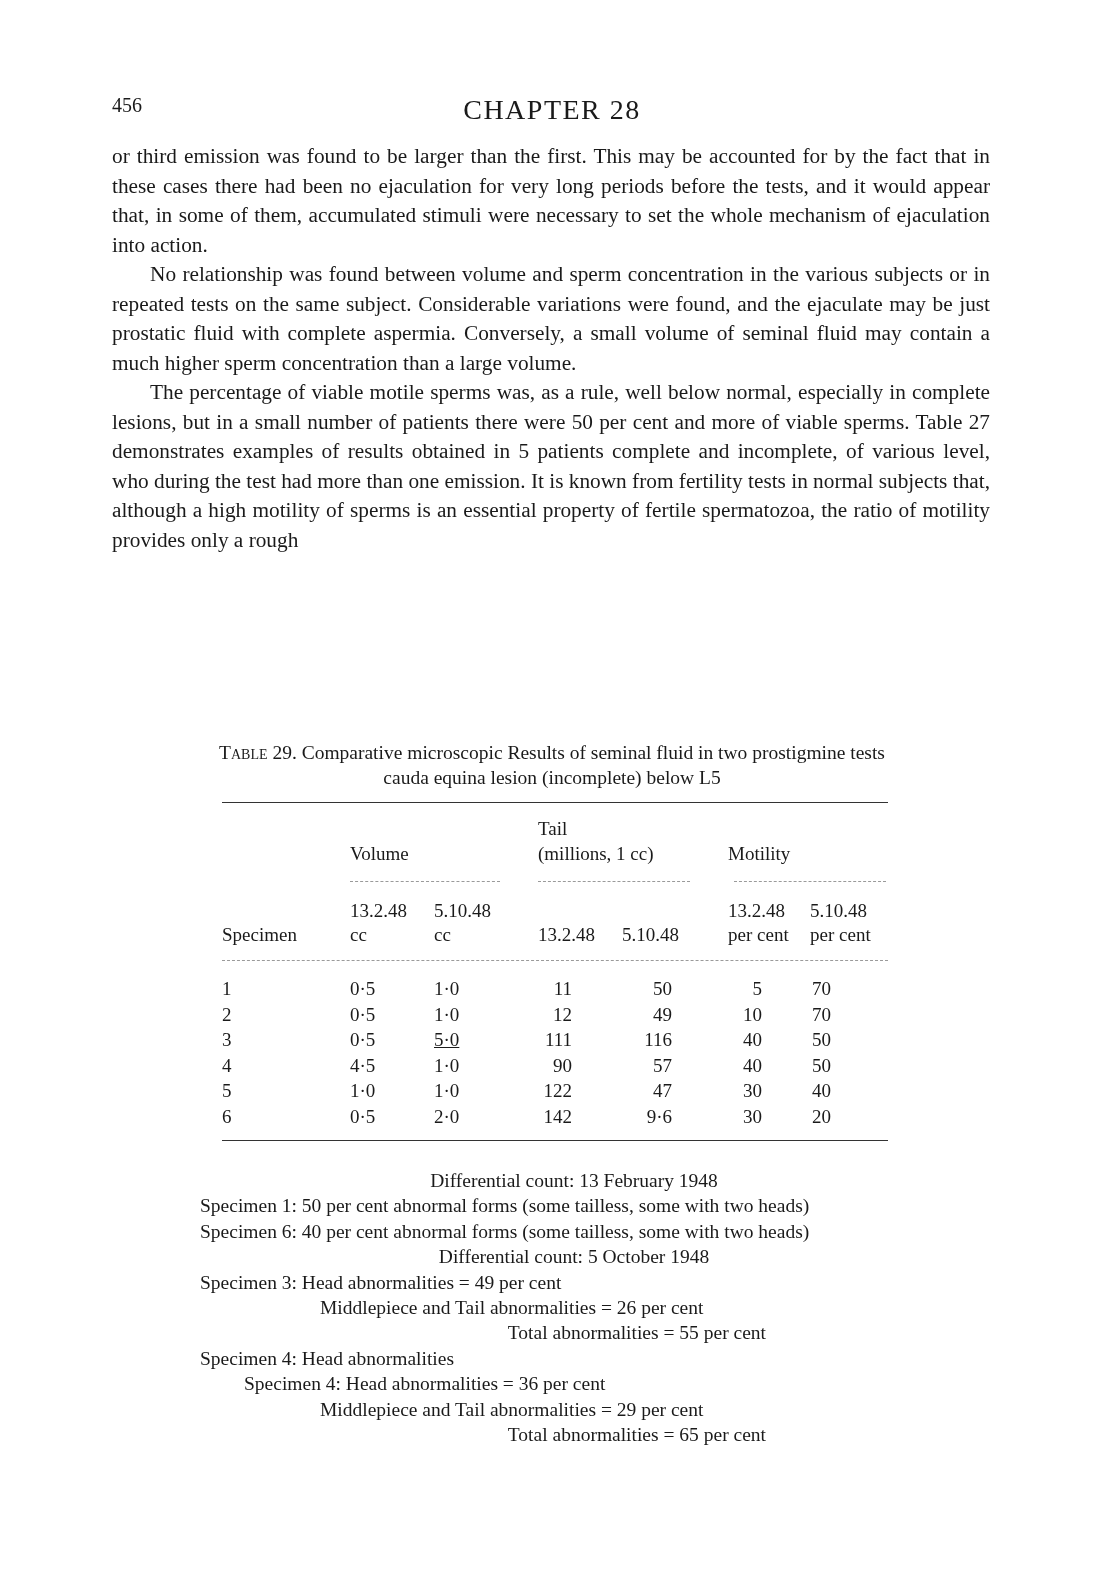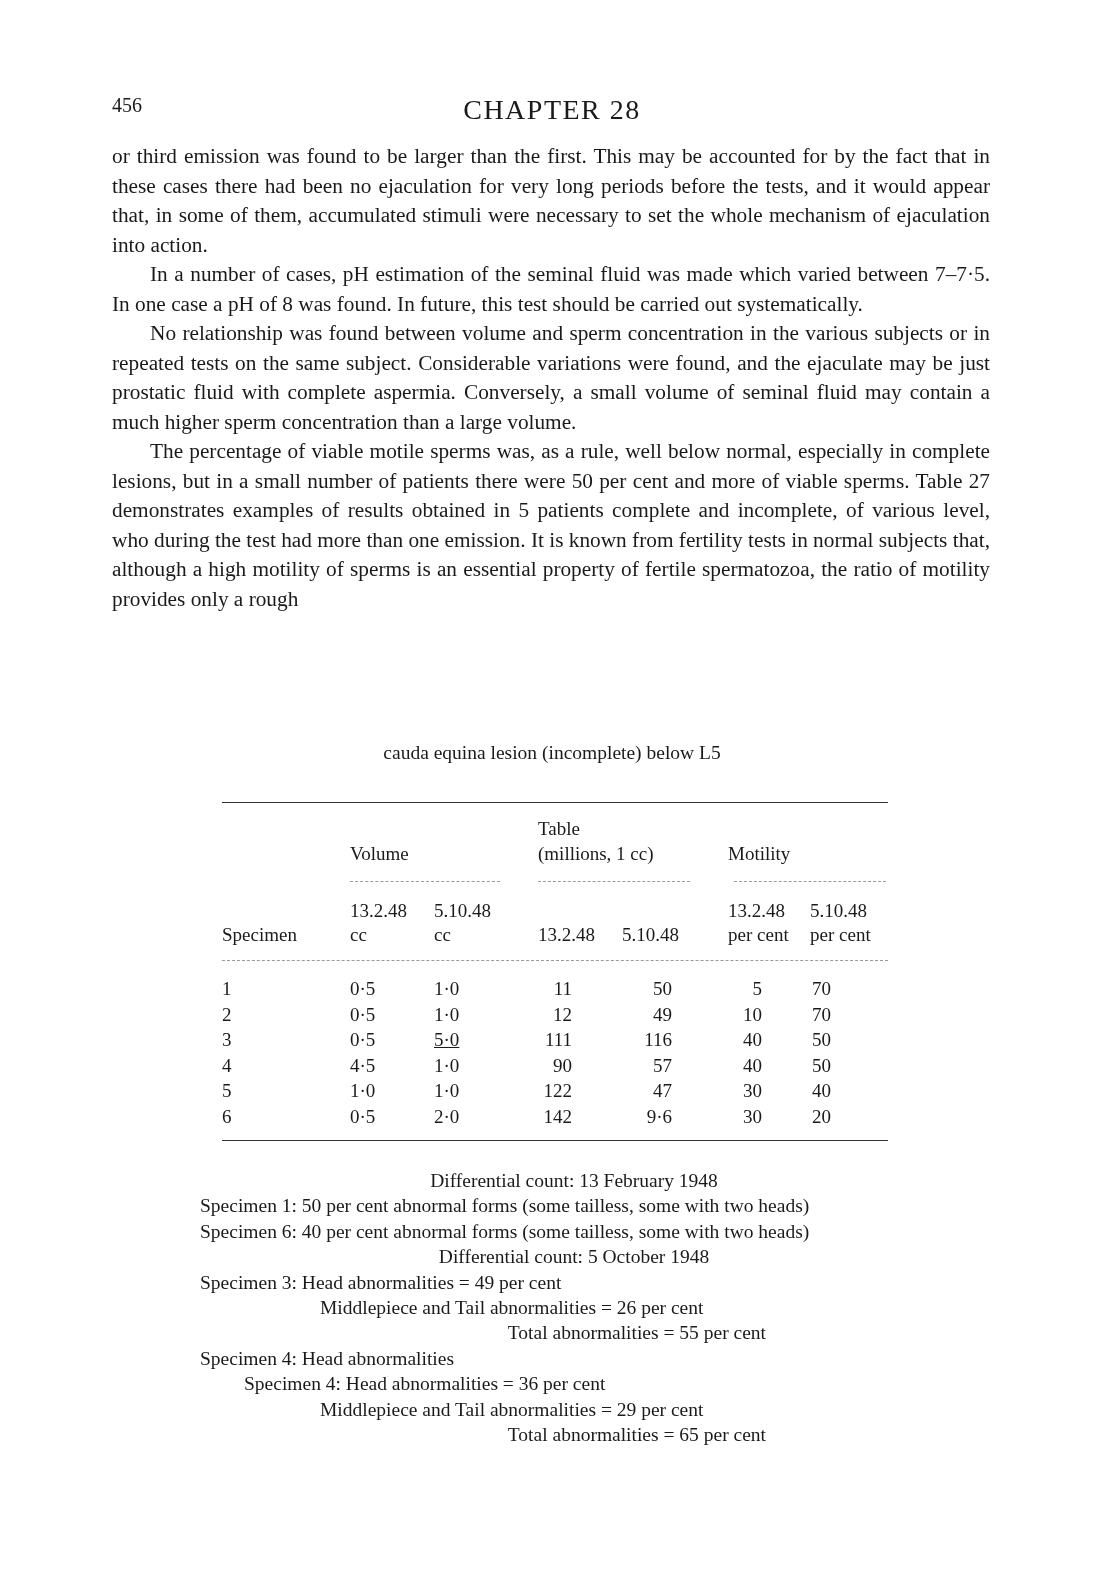--- a/index.html
+++ b/index.html
@@ -29,33 +29,36 @@
 </head>
 <body>
 
 <div class="header">
   <span class="page-num">456</span>
   <div class="chapter">CHAPTER 28</div>
 </div>
 
 <div class="body-text">
   <p>or third emission was found to be larger than the first. This may be accounted for by the fact that in these cases there had been no ejaculation for very long periods before the tests, and it would appear that, in some of them, accumulated stimuli were necessary to set the whole mechanism of ejaculation into action.</p>
-  <p class="indent">In a number of cases, pH estimation of the seminal fluid was made which varied between 7–7·5. In one case a pH of 8 was found. In future, this test should be carried out systematically.</p>
   <p class="indent">No relationship was found between volume and sperm concentration in the various subjects or in repeated tests on the same subject. Considerable variations were found, and the ejaculate may be just prostatic fluid with complete aspermia. Conversely, a small volume of seminal fluid may contain a much higher sperm concentration than a large volume.</p>
   <p class="indent">The percentage of viable motile sperms was, as a rule, well below normal, especially in complete lesions, but in a small number of patients there were 50 per cent and more of viable sperms. Table 27 demonstrates examples of results obtained in 5 patients complete and incomplete, of various level, who during the test had more than one emission. It is known from fertility tests in normal subjects that, although a high motility of sperms is an essential property of fertile spermatozoa, the ratio of motility provides only a rough</p>
 </div>
 
 <div class="table-caption">
+  <div>
+    <span class="sc">Table 29.</span>
+    <span>Comparative microscopic Results of seminal fluid in two prostigmine tests</span>
+  </div>
   <div>cauda equina lesion (incomplete) below L5</div>
 </div>
 
 <div class="table-wrap">
   <div class="rule" style="top:0; width:666px;"></div>
 
-  <div class="cell" style="top:16px; left:316px;">Table</div>
+  <div class="cell" style="top:16px; left:316px;">Tail</div>
   <div class="cell" style="top:41px; left:128px;">Volume</div>
   <div class="cell" style="top:41px; left:316px;">(millions, 1 cc)</div>
   <div class="cell" style="top:41px; left:506px;">Motility</div>
 
   <div class="rule thin" style="top:79px; left:128px; width:150px;"></div>
   <div class="rule thin" style="top:79px; left:316px; width:152px;"></div>
   <div class="rule thin" style="top:79px; left:512px; width:152px;"></div>
 
   <div class="cell" style="top:98px; left:128px;">13.2.48</div>
   <div class="cell" style="top:98px; left:212px;">5.10.48</div>

